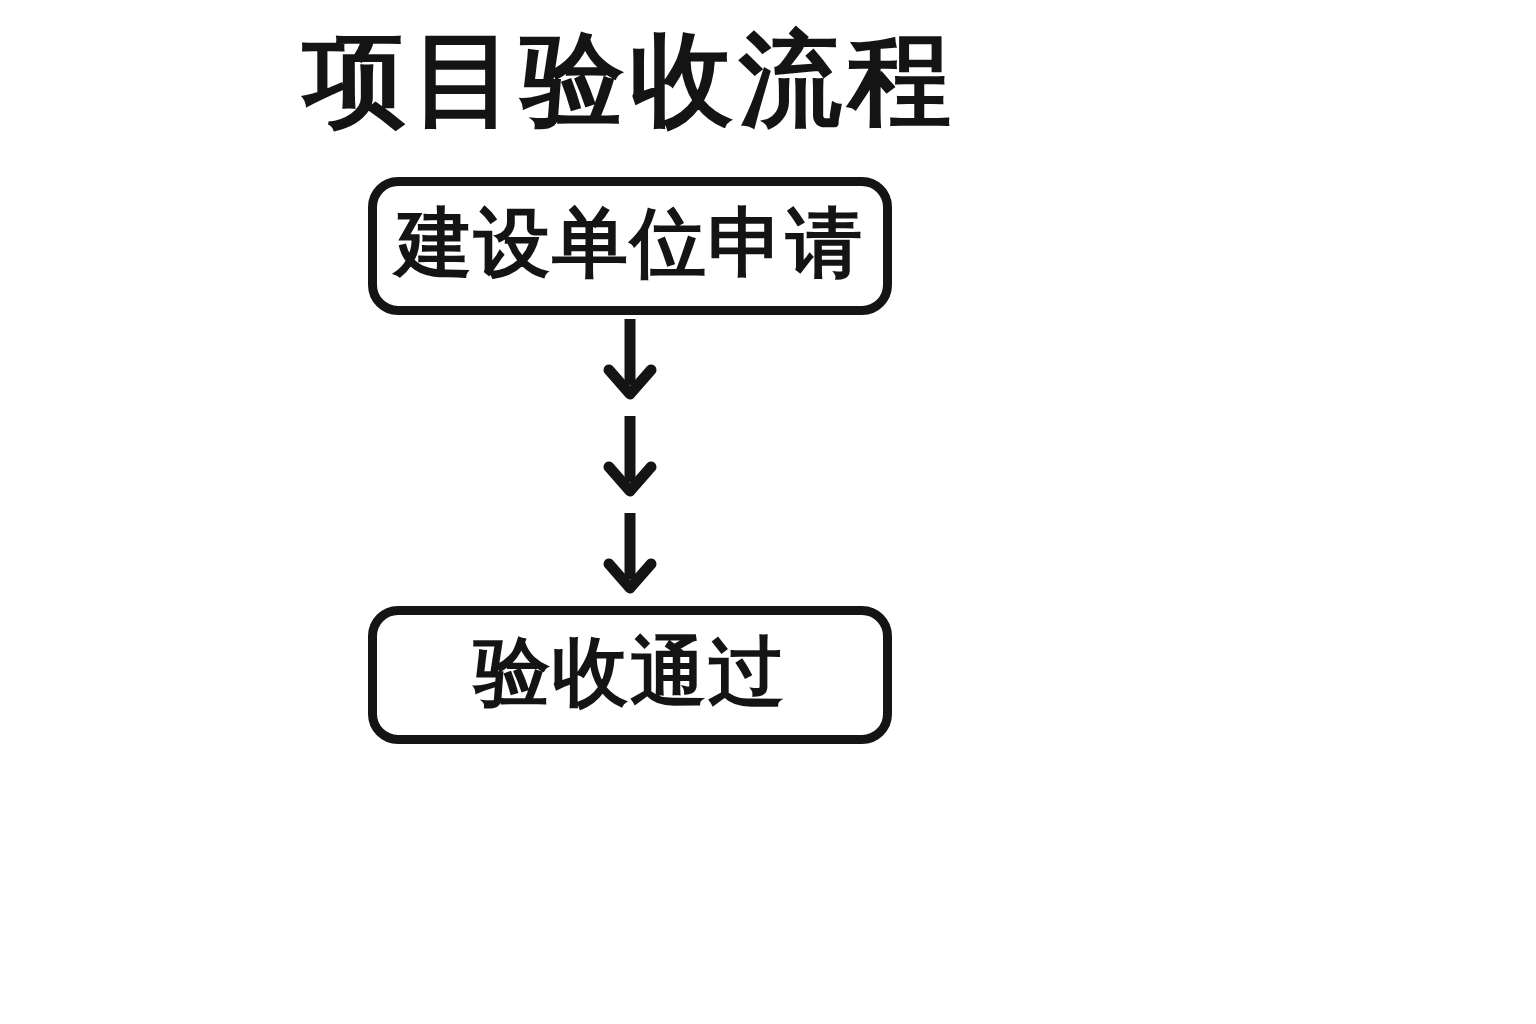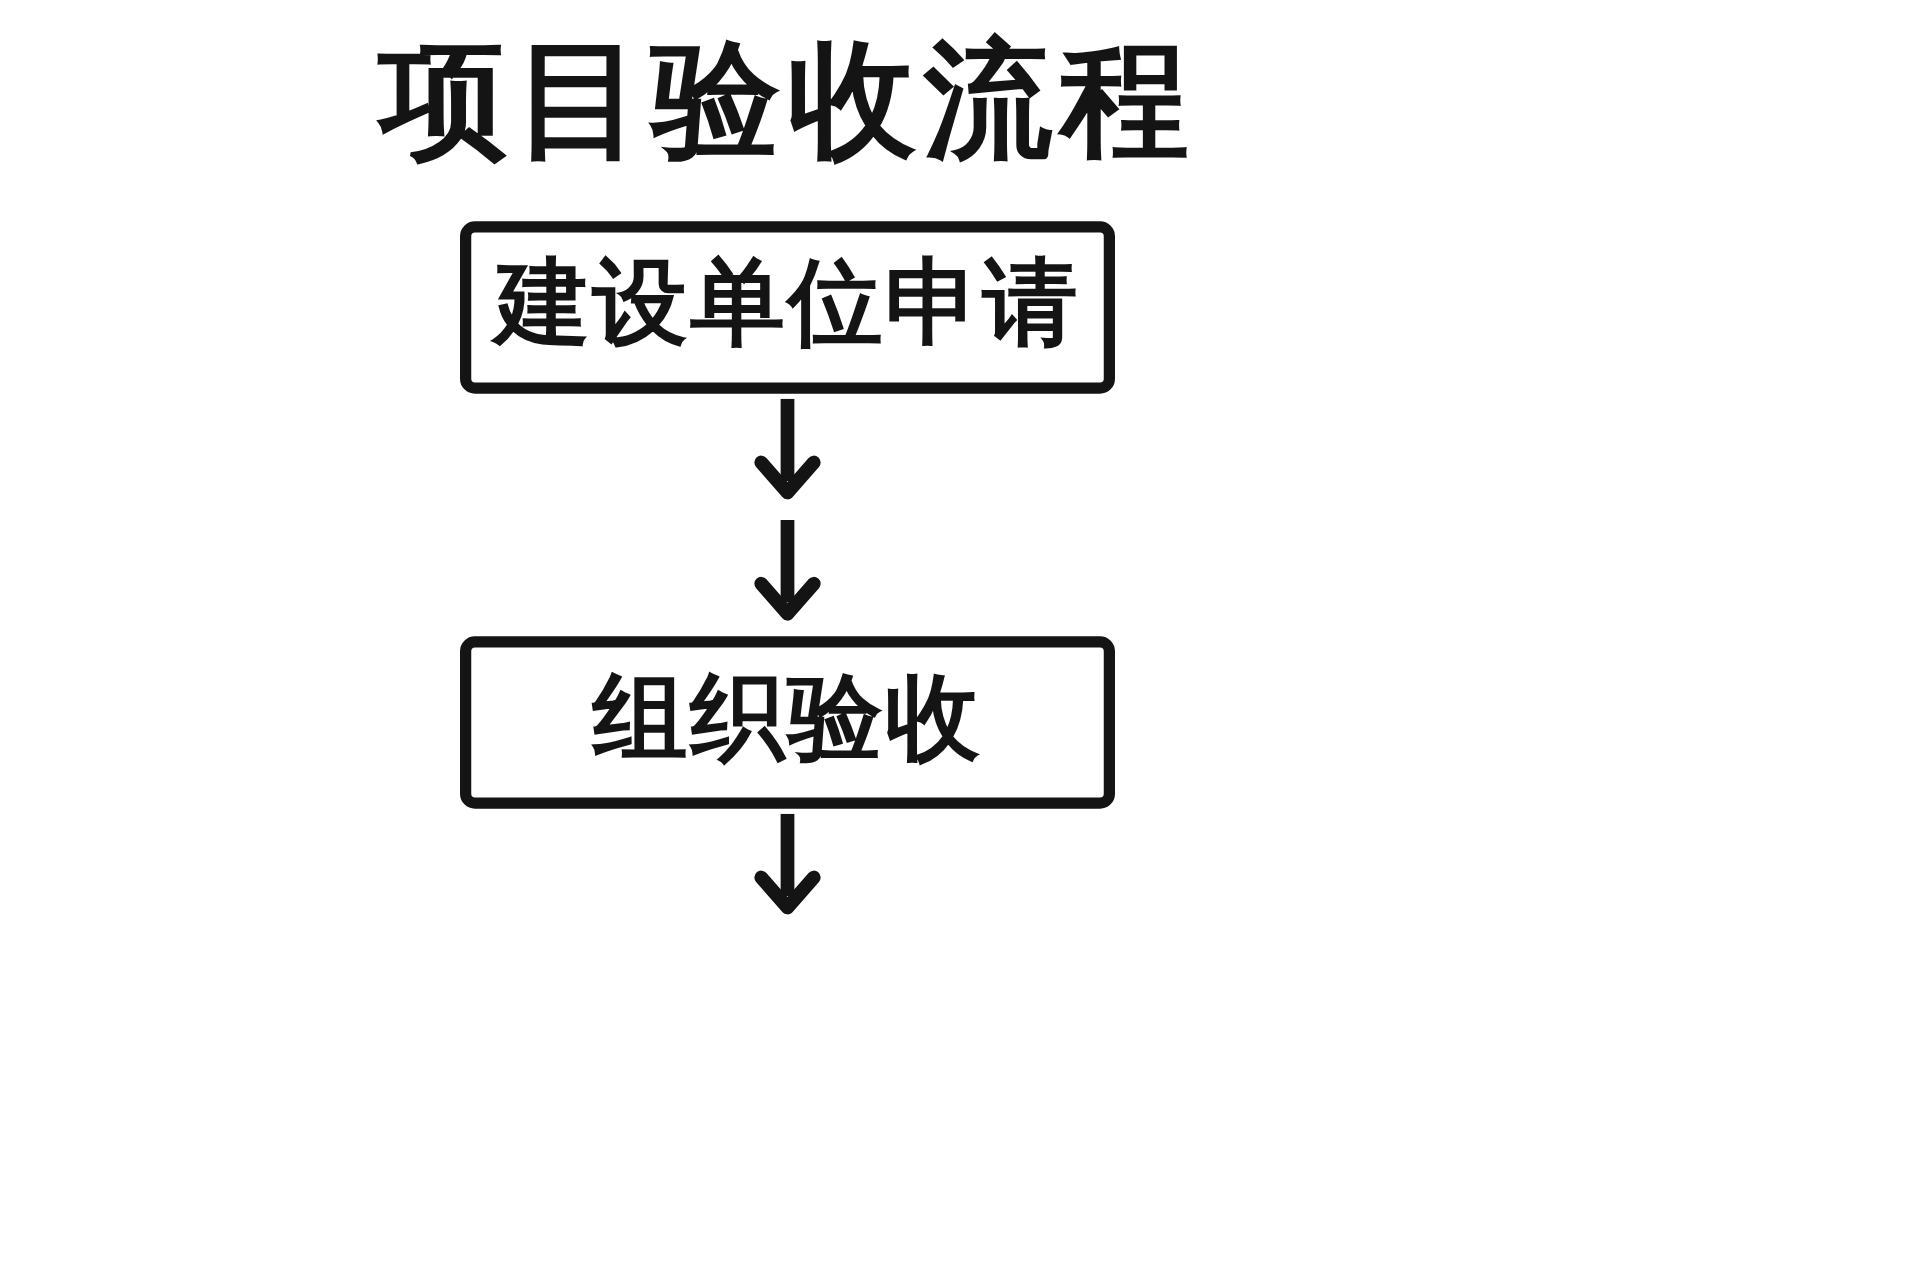--- a/index.html
+++ b/index.html
@@ -33,21 +33,21 @@
     margin-top: 28px;
     display: flex;
     flex-direction: column;
     align-items: center;
   }
   .flow-node {
     box-sizing: border-box;
     width: 524px;
     height: 138px;
     border: 9px solid #141414;
-    border-radius: 12px;
+    border-radius: 30px;
     background: #ffffff;
     display: flex;
     align-items: center;
     justify-content: center;
   }
   .flow-node .node-label {
     font-size: 76px;
     font-weight: 900;
     letter-spacing: 2px;
     color: #141414;
@@ -88,26 +88,26 @@
     </div>
 
 
     <div class="flow-arrow">
       <svg viewBox="0 0 64 88" xmlns="http://www.w3.org/2000/svg" aria-hidden="true">
         <line x1="32" y1="0" x2="32" y2="66" stroke="#141414" stroke-width="11"></line>
         <polyline points="11,51 32,75 53,51" fill="none" stroke="#141414" stroke-width="11" stroke-linecap="round" stroke-linejoin="round"></polyline>
       </svg>
     </div>
 
-    <div class="flow-node">
-      <span class="node-label">组织验收</span>
-    </div>
 
     <div class="flow-arrow">
       <svg viewBox="0 0 64 88" xmlns="http://www.w3.org/2000/svg" aria-hidden="true">
         <line x1="32" y1="0" x2="32" y2="66" stroke="#141414" stroke-width="11"></line>
         <polyline points="11,51 32,75 53,51" fill="none" stroke="#141414" stroke-width="11" stroke-linecap="round" stroke-linejoin="round"></polyline>
       </svg>
     </div>
 
+    <div class="flow-node">
+      <span class="node-label">验收通过</span>
+    </div>
 
   </div>
 </div>
 
 </body></html>

